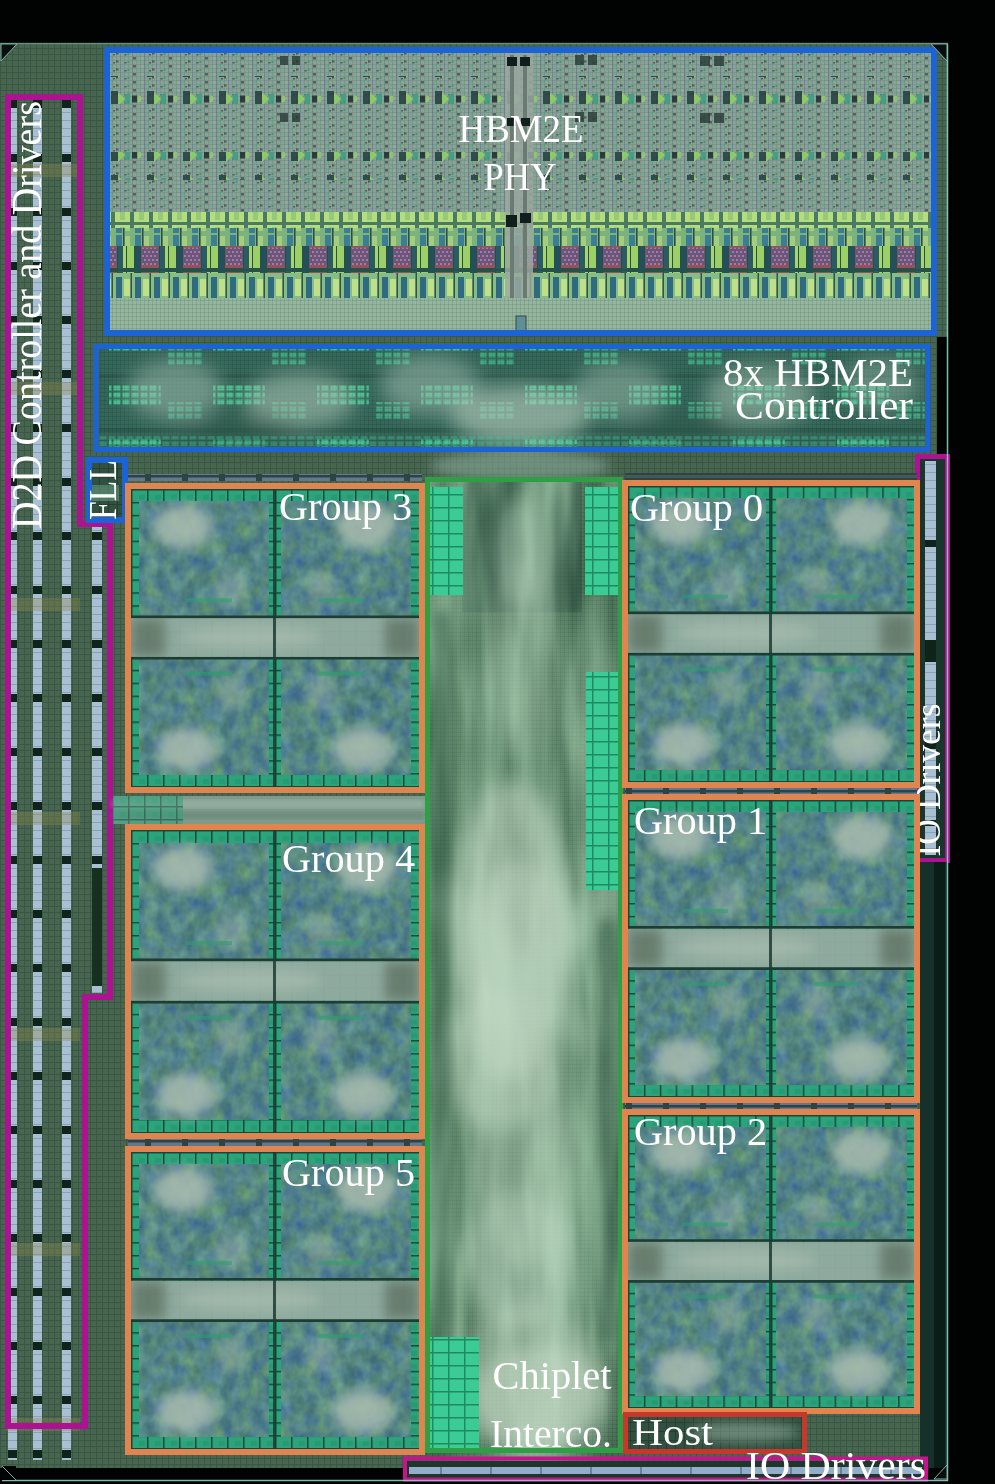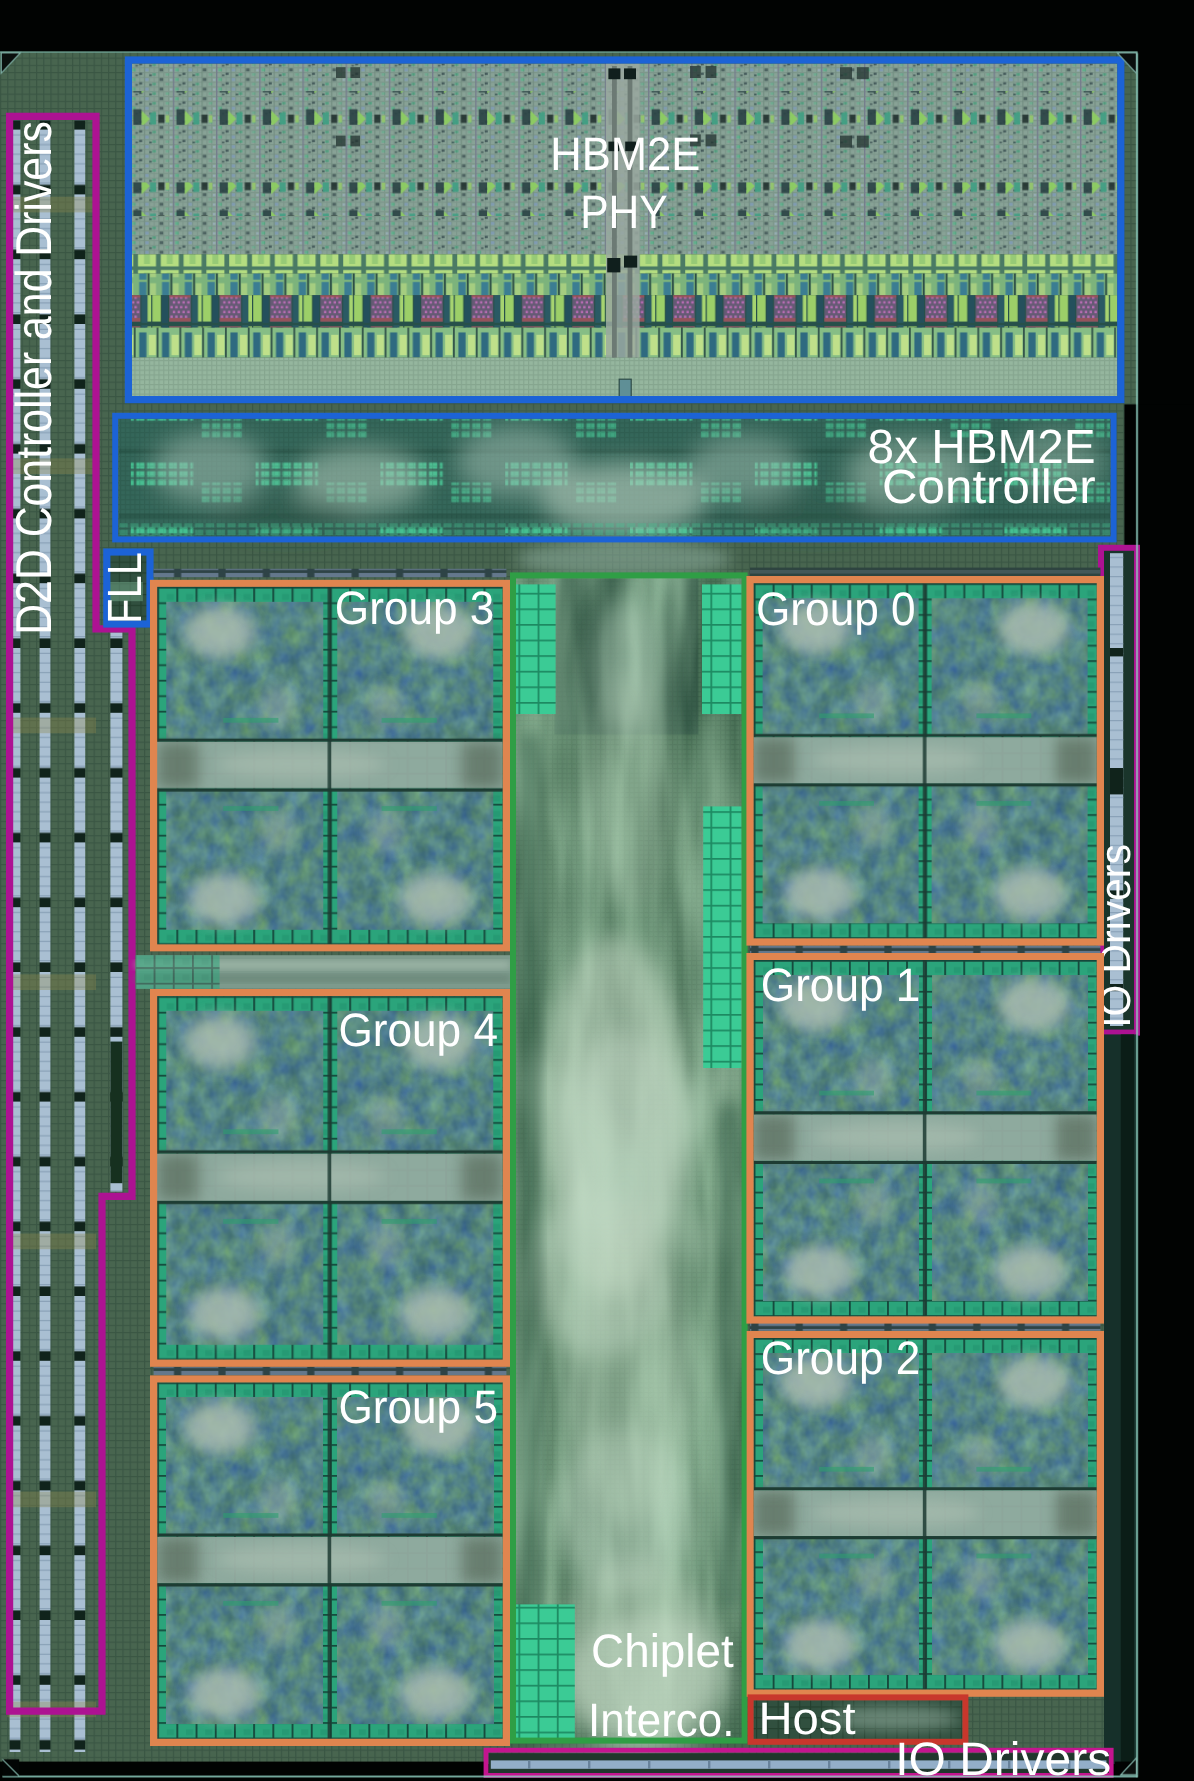--- a/index.html
+++ b/index.html
@@ -1,16 +1,16 @@
 <!DOCTYPE html>
 <html><head>
 <meta charset="utf-8">
 <style>
 html,body{margin:0;padding:0;background:#000;}
-#c{position:relative;width:995px;height:1484px;background:#000;overflow:hidden;font-family:Liberation Sans, sans-serif;}
+#c{position:relative;width:995px;height:1484px;background:#000;overflow:hidden;font-family:Liberation Serif, serif;}
 </style>
 </head>
 <body>
 <div id="c">
 <svg width="995" height="1484" viewBox="0 0 995 1484">
 <defs>
 <pattern id="bg" width="6" height="6" patternUnits="userSpaceOnUse">
   <rect width="6" height="6" fill="#48654f"></rect>
   <path d="M0 .5H6M.5 0V6" stroke="#3a5644" stroke-width="1" fill="none"></path>
 </pattern>

